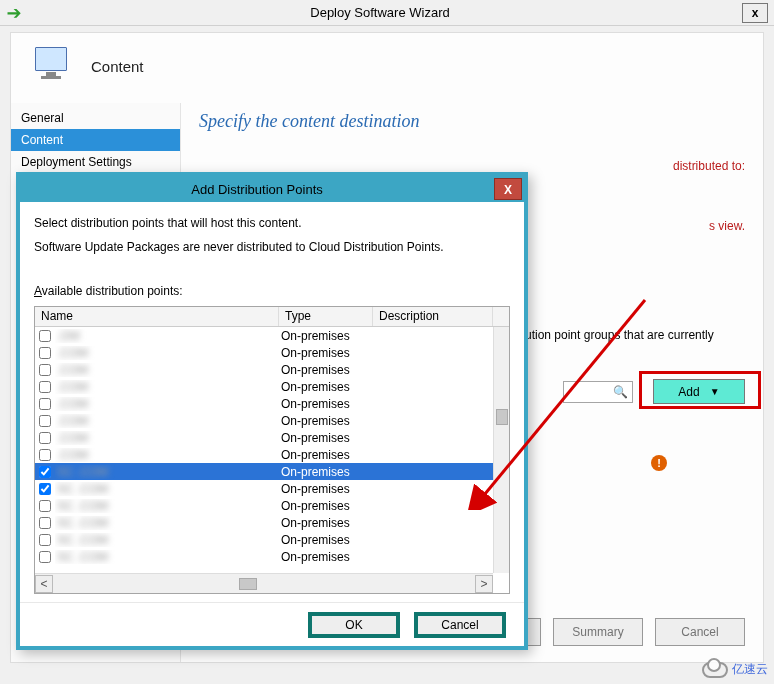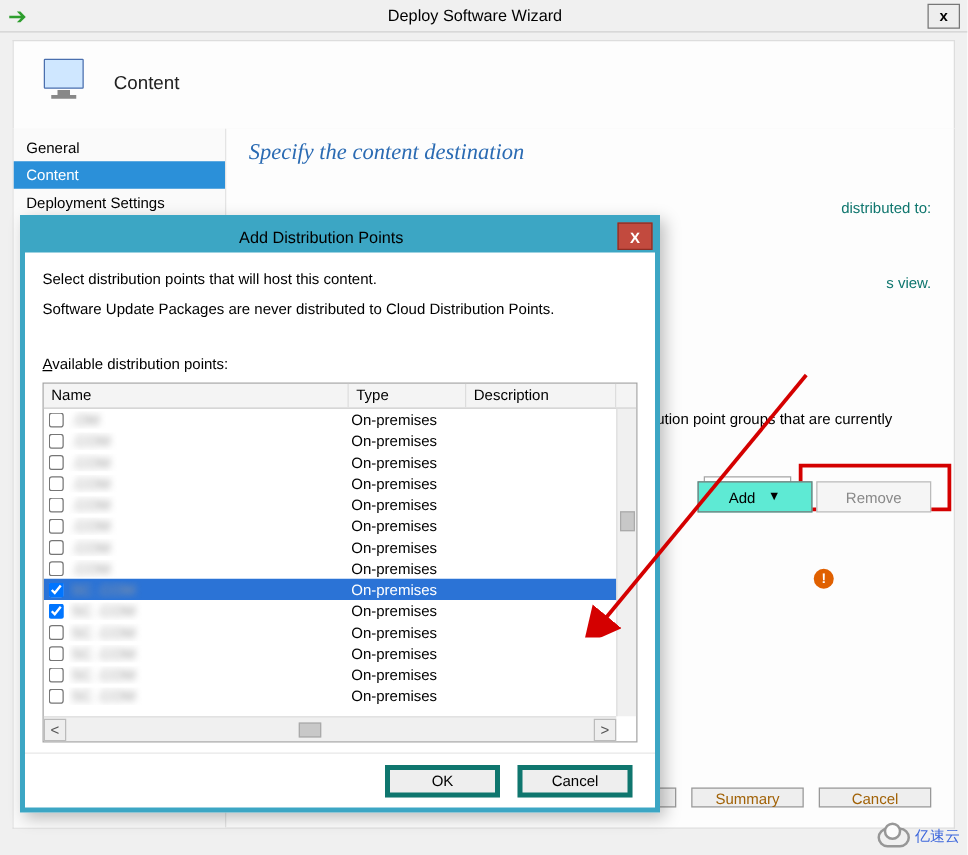--- a/index.html
+++ b/index.html
@@ -21,31 +21,31 @@
   .header-title { font-size:15px; color:#222; }
 
   .body-area { display:flex; margin:0 10px; border:1px solid #ddd; border-top:none; background:#fdfdfd; height: 560px; position:relative;}
   .sidebar { width:170px; background:#fafafa; border-right:1px solid #e4e4e4; padding-top:4px;}
   .side-item { padding:4px 10px; font-size:12px; color:#000; }
   .side-item.active { background:#2b90d9; color:#fff; }
   .side-item.sub { padding-left:10px; }
 
   .main-pane { flex:1; padding:8px 18px; position:relative;}
   .spec-title { font-family: Georgia, "Times New Roman", serif; font-size:18px; color:#2b6bb3; font-style:italic; margin-bottom:4px;}
-  .info-right { position:absolute; right:18px; top:56px; font-size:12px; color:#0f766e; }
+  .info-right { position:absolute; right:18px; top:56px; font-size:12px; color:#b91c1c; }
   .filter-box { position:absolute; right:18px; top:280px; width:110px; border:1px solid #a5a5a5; height:22px; padding:2px 20px 2px 4px; background:#fff;}
   .filter-box .mag { position:absolute; right:4px; top:3px; color:#888; font-size:12px;}
   .group-text { position:absolute; right:18px; top:225px; width:220px; font-size:12px;}
   .add-btn { display:inline-flex; align-items:center; justify-content:center; width:92px; height:25px; border:1px solid #777; background:#5eead4; font-size:12px; }
   .add-btn .caret { margin-left:10px; font-size:10px;}
   .remove-btn { display:inline-flex; align-items:center; justify-content:center; width:92px; height:25px; border:1px solid #bbb; background:#f5f5f5; color:#888; margin-top:6px;}
   .redbox-add { position:absolute; border:3px solid #d40000; }
   .warn-icon { position:absolute; width:16px; height:16px; border-radius:50%; background:#e06000; color:#fff; text-align:center; line-height:16px; font-weight:bold; font-size:11px;}
   .bottom-buttons { position:absolute; right:18px; bottom:16px; display:flex; gap:12px;}
-  .bottom-buttons button { width:90px; height:16px; border:1px solid #999; background:#eee; color:#a16207;}
+  .bottom-buttons button { width:90px; height:28px; border:1px solid #999; background:#eee; color:#737373;}
   .bottom-buttons .nextbtn::after { content:" >"; }
 
   
   .modal { position:absolute; left:16px; top:172px; width:512px; height:478px; background:#fff; border:4px solid #3ca6c4; box-shadow: 4px 4px 12px rgba(0,0,0,0.25); z-index:10; }
   .modal-title { height:26px; background:#3ca6c4; color:#000; display:flex; align-items:center; }
   .modal-title span.t { flex:1; text-align:center; font-size:13px;}
   .modal-close { width:28px; height:22px; background:#c24a3e; color:#fff; text-align:center; line-height:22px; margin-right:2px; font-weight:bold; border:1px solid #8c2e25;}
   .modal-body { padding:14px 14px 8px 14px; height:calc(100% - 26px - 44px); display:flex; flex-direction:column;}
   .modal-text { margin-bottom:10px; font-size:12px;}
   .modal-label { margin-top:20px; margin-bottom:4px; font-size:12px;}
@@ -122,23 +122,20 @@
       <div class="filter-box" style="right:130px; top:278px; width:70px;">
         <span class="mag">🔍</span>
       </div>
 
       <div class="redbox-add" style="right:2px; top:268px; width:122px; height:38px;"></div>
       <div style="position:absolute; right:18px; top:276px;">
         <div class="add-btn">
           <span>Add</span>
           <span class="caret">▼</span>
         </div>
-        <div class="remove-btn">
-          <span>Remove</span>
-        </div>
       </div>
 
       <div class="warn-icon" style="right:96px; top:352px;">!</div>
 
       <div class="bottom-buttons">
         <button class="nextbtn"></button>
         <button>Summary</button>
         <button>Cancel</button>
       </div>
     </div>

